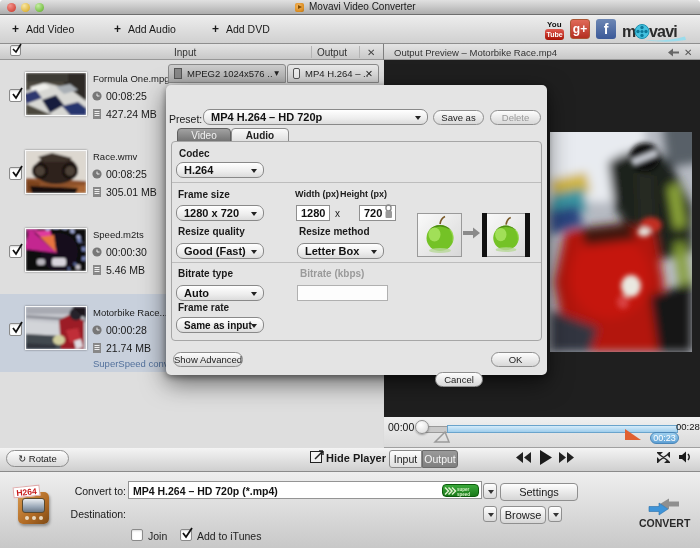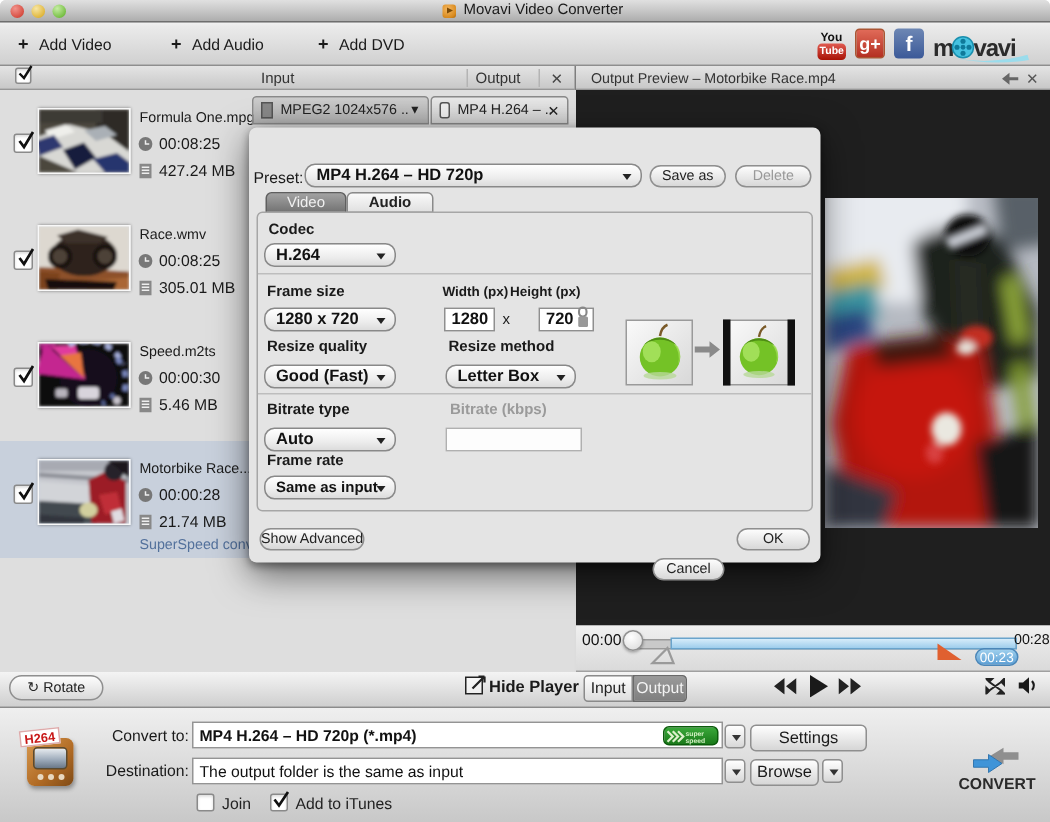--- a/index.html
+++ b/index.html
@@ -429,21 +429,20 @@
       <svg width="36" height="12">
           <path d="M2 2.5 L5.5 6 L2 9.5 M5.5 2.5 L9 6 L5.5 9.5 M9 2.5 L12.5 6 L9 9.5" stroke="#ddf0cc" stroke-width="1.5" fill="none"></path>
           <text x="14" y="5.5" font-size="4.5" fill="#d6f2c6" font-weight="bold">super</text>
           <text x="14" y="10.5" font-size="4.5" fill="#d6f2c6" font-weight="bold">speed</text>
         </svg>
     </div>
     <div class="ddbtn" style="left:483px;top:11px;"></div>
     <div class="btn" style="left:500px;top:11px;width:78px;height:18px;line-height:17px;">Settings</div>
 
     <div class="lbl" style="left:26px;top:36px;width:100px;">Destination:</div>
-    <div class="field" style="left:128px;top:33px;width:354px;height:18px;font-size:10.5px;padding:3px 0 0 4px;">The output folder is the same as input</div>
     <div class="ddbtn" style="left:483px;top:34px;"></div>
     <div class="btn" style="left:500px;top:34px;width:46px;height:18px;line-height:17px;">Browse</div>
     <div class="ddbtn" style="left:548px;top:34px;"></div>
 
     <div class="cb" style="left:131px;top:57px;width:12px;height:12px;"></div>
     <div style="position:absolute;left:148px;top:58px;font-size:10.5px;">Join</div>
     <div class="cb" style="left:180px;top:57px;width:12px;height:12px;">
         <svg width="15" height="15">
           <path d="M2 6 L5 10 L11 1" stroke="#111" stroke-width="1.8" fill="none"></path>
         </svg>

